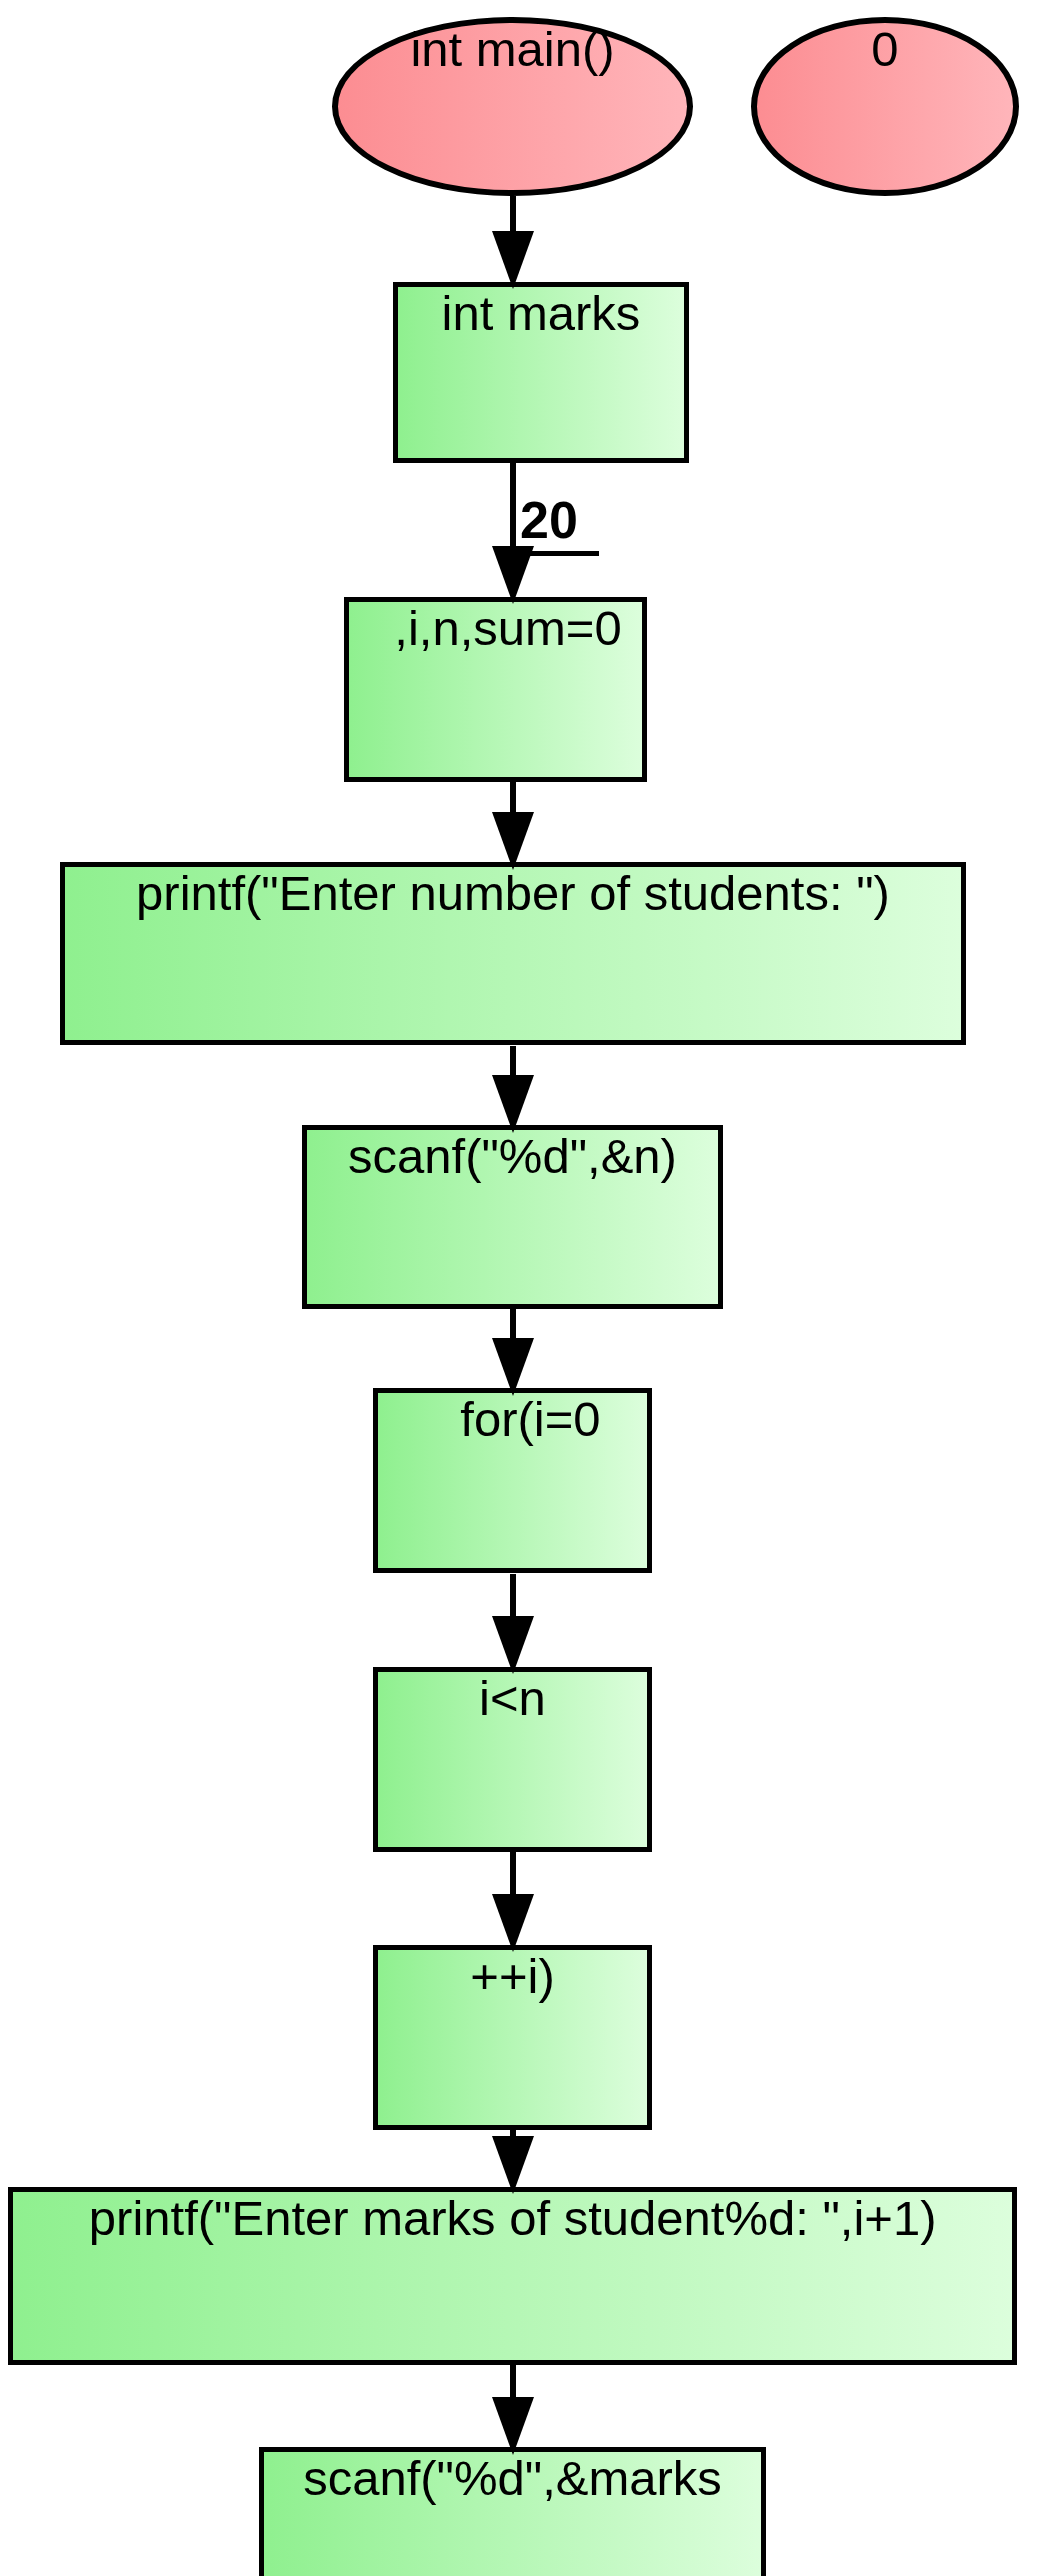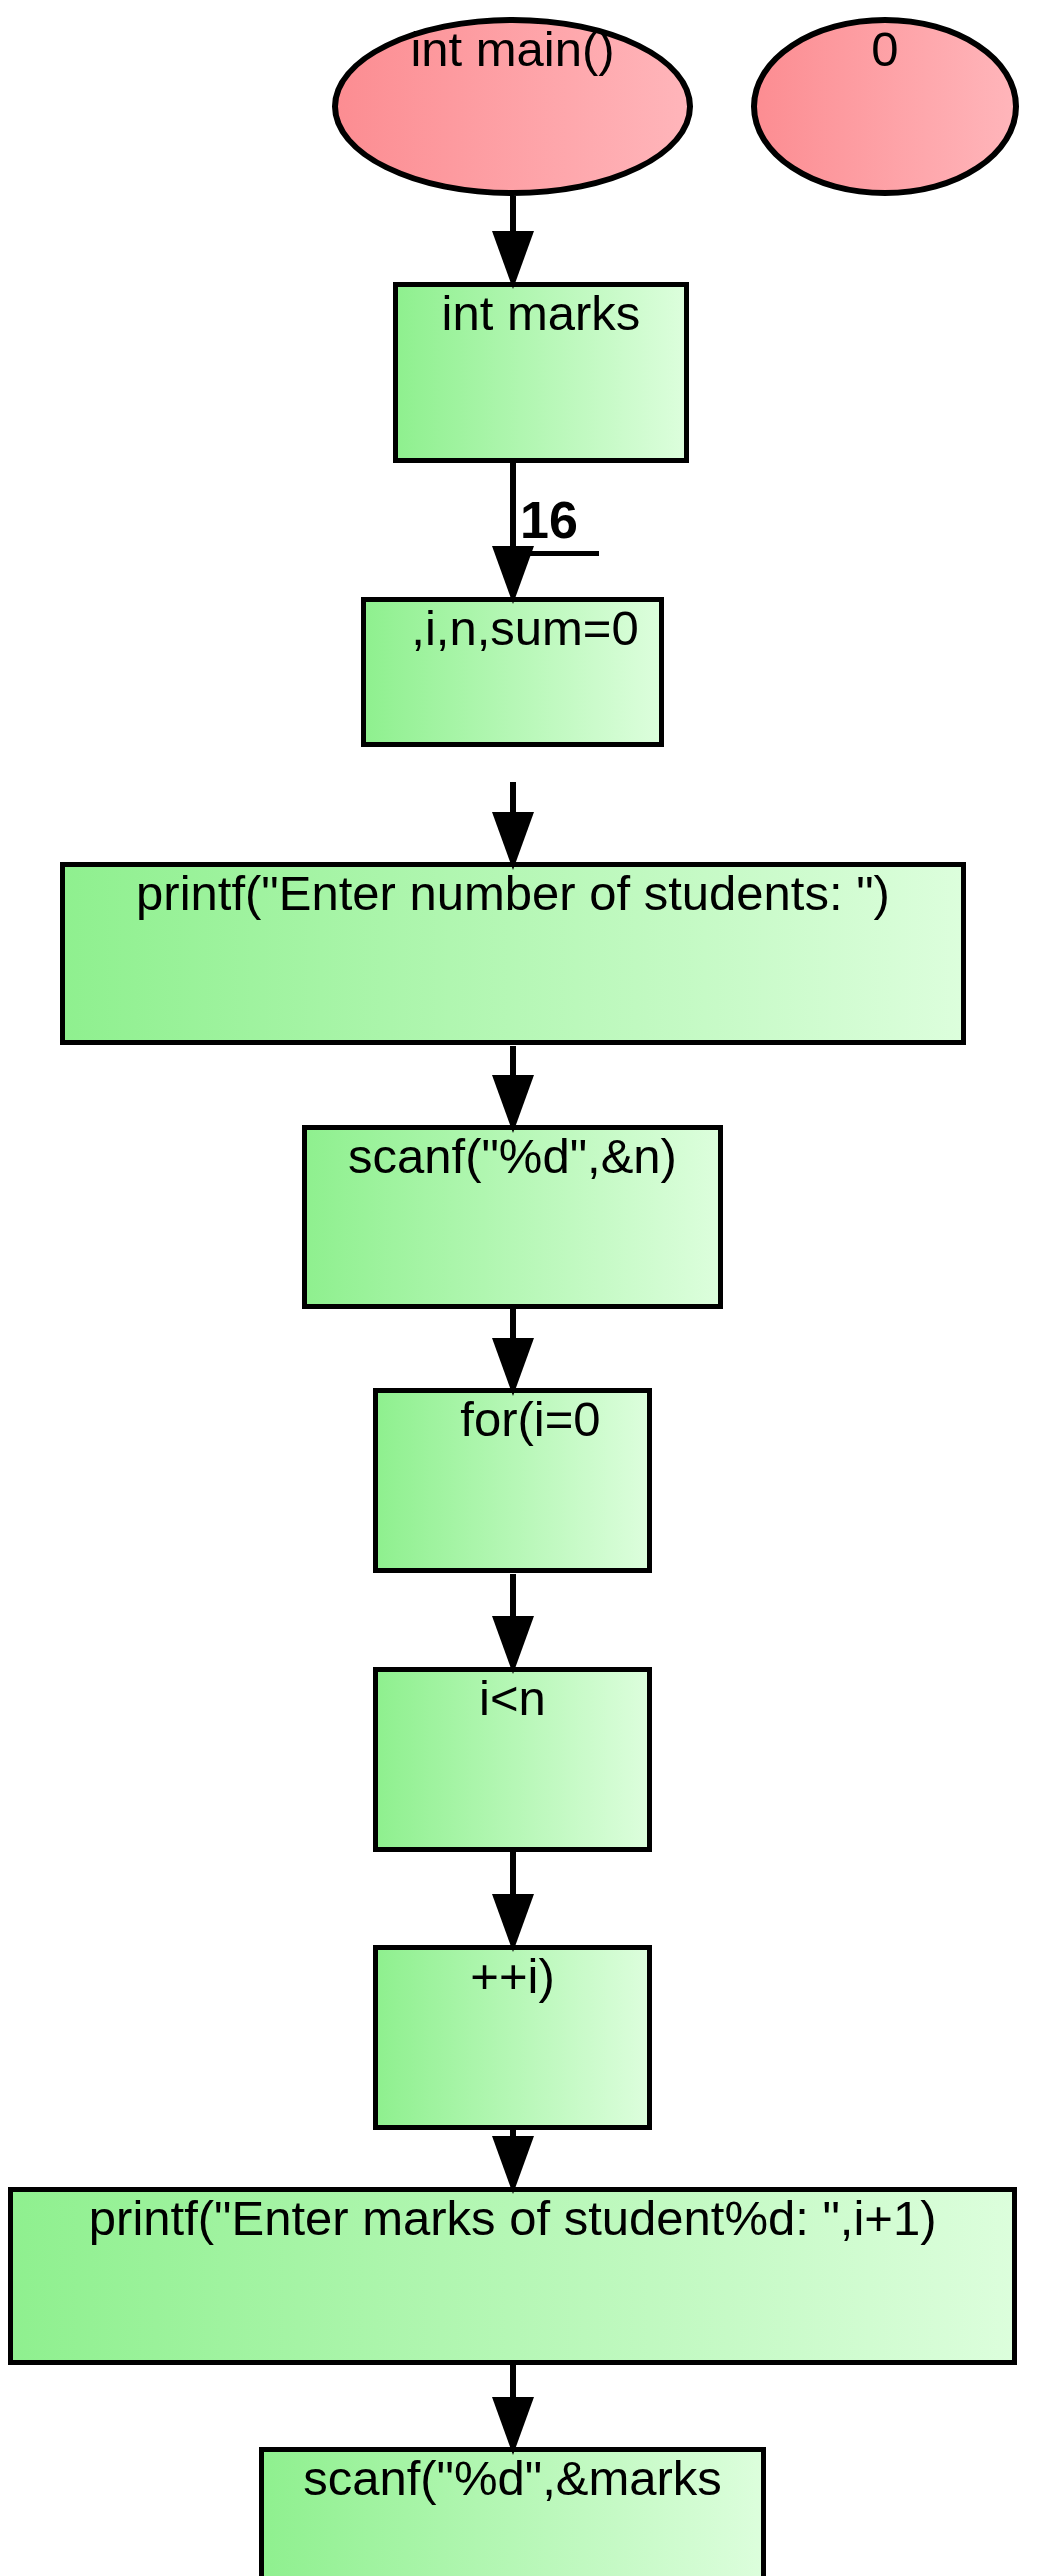--- a/index.html
+++ b/index.html
@@ -39,21 +39,21 @@
     <span>int main()</span>
   </div>
   <div class="node ellipse-node" style="left:751px;top:17px;width:268px;height:179px;">
     <span>0</span>
   </div>
 
   <div class="node rect-node" style="left:365px;top:282px;width:296px;height:181px;margin-left:28px;">
     <span>int marks</span>
   </div>
 
-  <div class="node rect-node" style="left:361px;top:597px;width:303px;height:150px;padding-left:25px;">
+  <div class="node rect-node" style="left:344px;top:597px;width:303px;height:185px;padding-left:25px;">
     <span>,i,n,sum=0</span>
   </div>
 
   <div class="node rect-node" style="left:60px;top:862px;width:906px;height:183px;">
     <span>printf("Enter number of students: ")</span>
   </div>
 
   <div class="node rect-node" style="left:302px;top:1125px;width:421px;height:184px;">
     <span>scanf("%d",&amp;n)</span>
   </div>
@@ -108,16 +108,16 @@
   </div>
   <div class="edge" style="left:486px;top:2130px;height:64px;">
     <i class="shaft"></i>
     <i class="head"></i>
   </div>
   <div class="edge" style="left:486px;top:2365px;height:90px;">
     <i class="shaft"></i>
     <i class="head"></i>
   </div>
 
-  <div class="edge-label" style="left:517px;top:494px;">16</div>
+  <div class="edge-label" style="left:517px;top:494px;">20</div>
 
 </div>
 
 
 </body></html>

